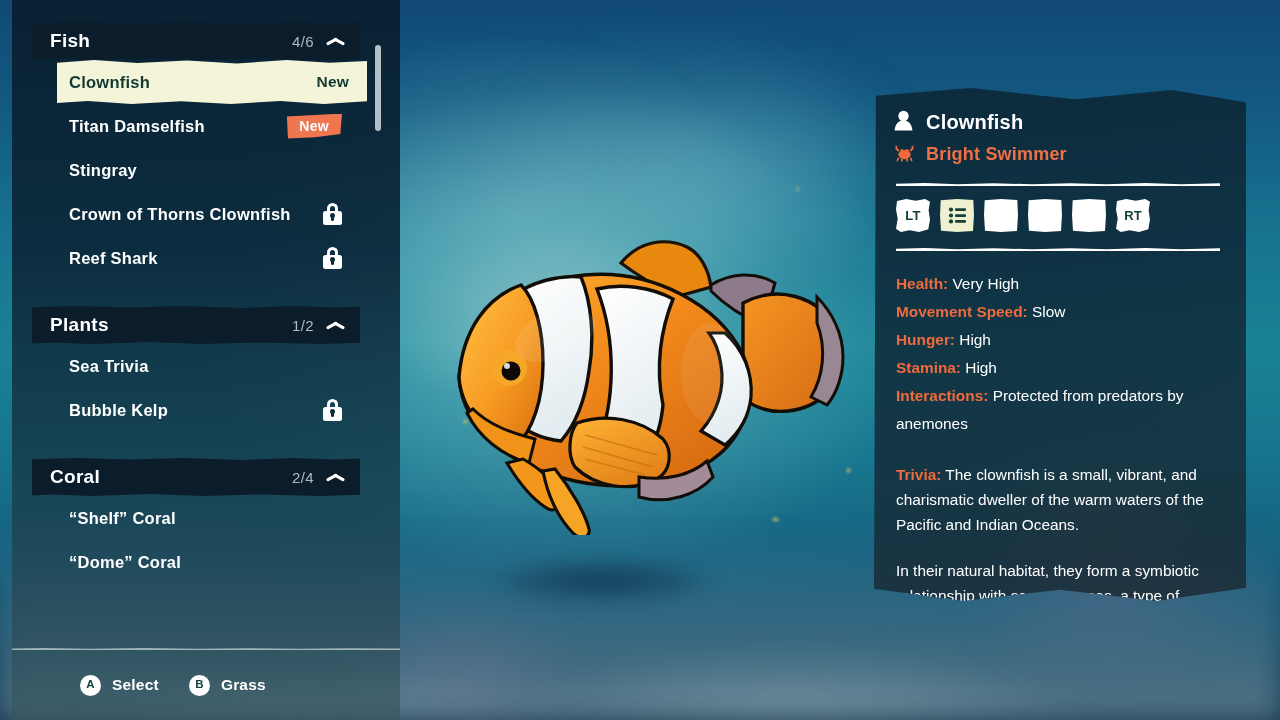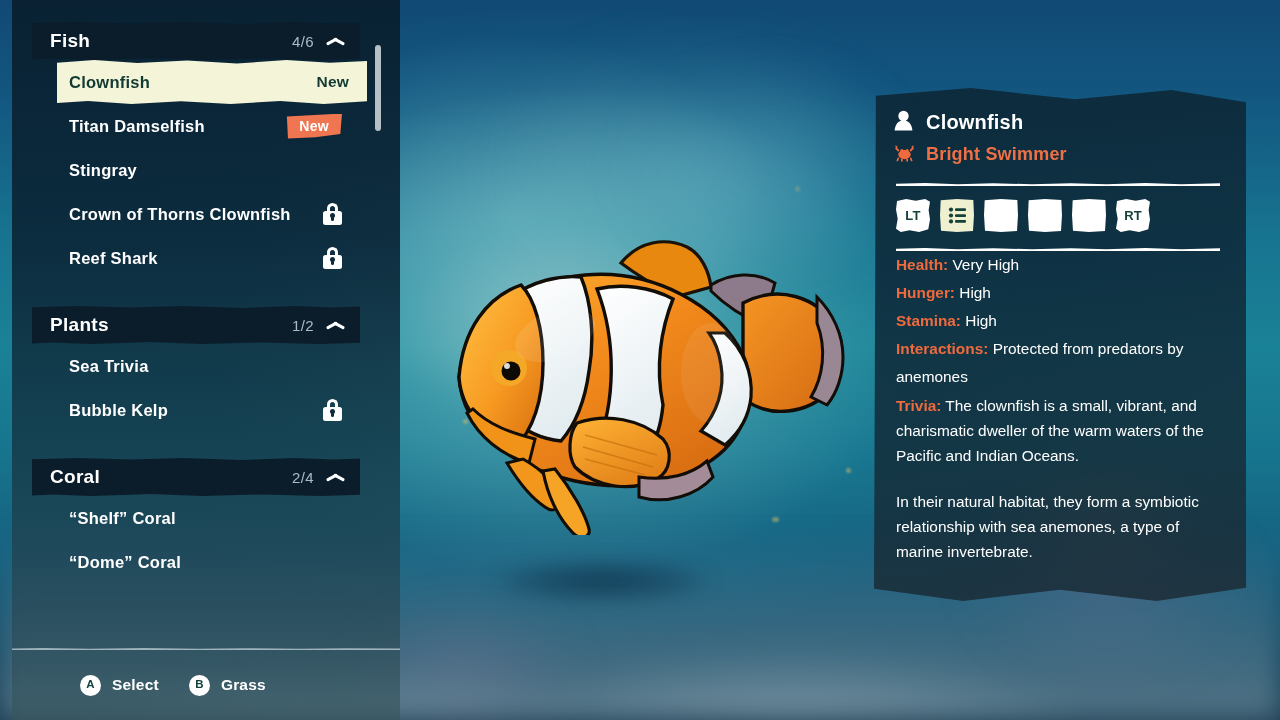--- a/index.html
+++ b/index.html
@@ -155,25 +155,25 @@
   }
   .tabShape {
     position:absolute; inset:0; background:#ffffff;
     clip-path:polygon(3% 6%,30% 0,58% 5%,86% 0,100% 8%,96% 34%,100% 62%,95% 92%,68% 100%,40% 95%,14% 100%,0 90%,5% 60%,0 32%);
   }
   .tabShape.sq { clip-path:polygon(2% 4%,50% 0,98% 3%,100% 50%,97% 97%,50% 100%,3% 96%,0 50%); }
   .tabShape.active { background:#eef0cf; }
   .tabInner { position:relative; z-index:2; display:flex; align-items:center; justify-content:center; width:100%; height:100%; }
   .shoulderTxt { font-size:13px; font-weight:bold; color:#16403a; letter-spacing:0.2px; }
 
-  .statsBlock { padding-left:2px; }
+  .statsBlock { margin-top:19px; padding-left:2px; }
   .statLine { font-size:15.4px; line-height:1.82; color:#ffffff; }
   .statKey { color:#ef6a3d; font-weight:bold; }
   .statVal { color:#ffffff; }
-  .para { margin-top:3px; font-size:15.4px; line-height:1.62; color:#ffffff; padding-left:2px; }
+  .para { margin-top:25px; font-size:15.4px; line-height:1.62; color:#ffffff; padding-left:2px; }
   .para2 { margin-top:21px; }
 </style>
 </head>
 <body>
 
 <div id="root">
 
   <div class="scene">
     <div class="water"></div>
     <div class="caustic"></div>
@@ -437,20 +437,24 @@
       </div>
 
     <div class="rule rule2"></div>
 
     <div class="statsBlock" id="stats-block">
         <div class="statLine">
      <span class="statKey">Health:</span>
      <span class="statVal">Very High</span>
    </div>
         <div class="statLine">
+     <span class="statKey">Movement Speed:</span>
+     <span class="statVal">Slow</span>
+   </div>
+        <div class="statLine">
      <span class="statKey">Hunger:</span>
      <span class="statVal">High</span>
    </div>
         <div class="statLine">
      <span class="statKey">Stamina:</span>
      <span class="statVal">High</span>
    </div>
         <div class="statLine">
      <span class="statKey">Interactions:</span>
      <span class="statVal">Protected from predators by anemones</span>

